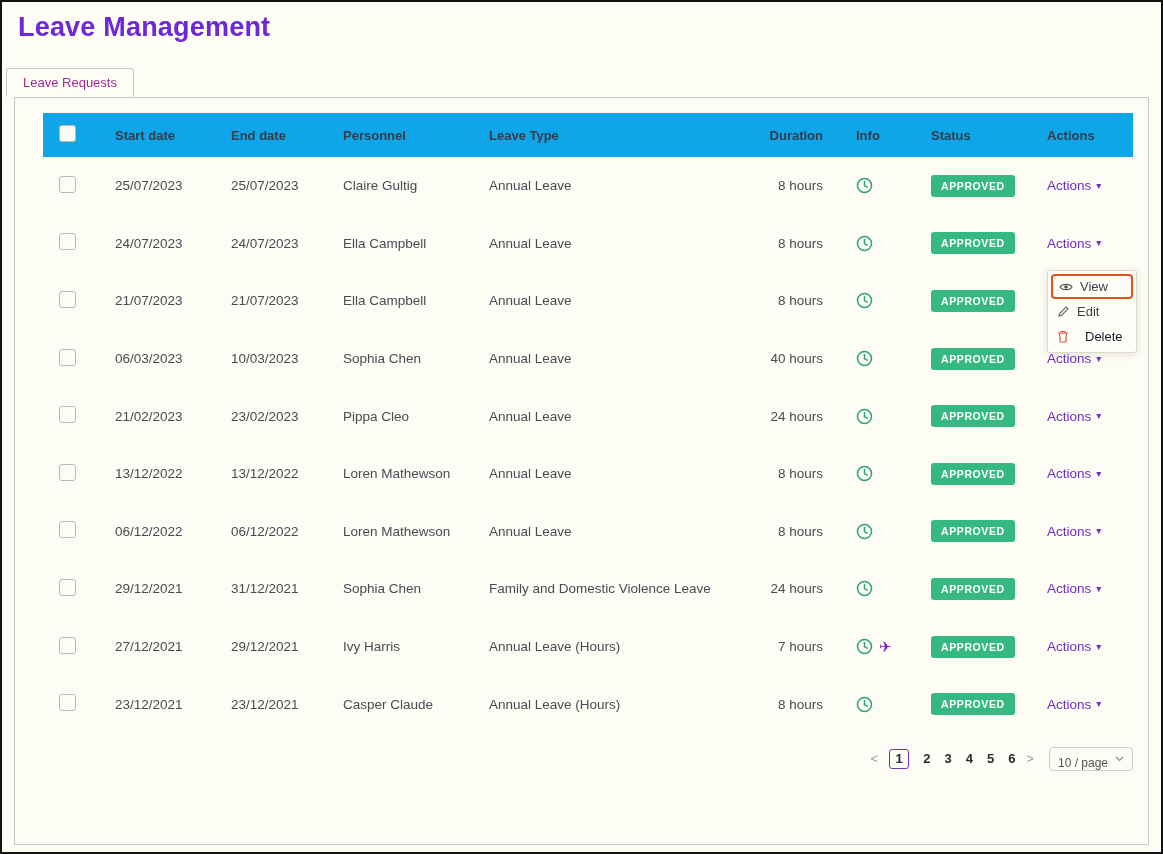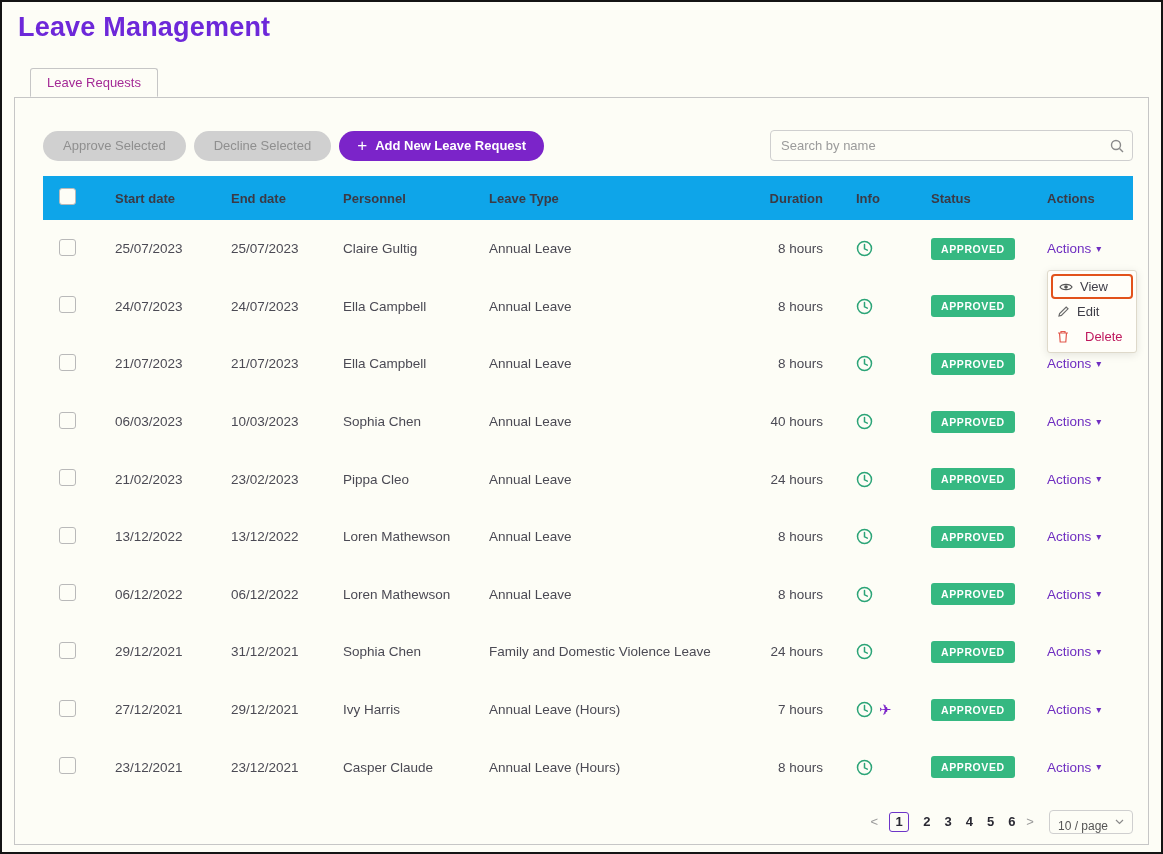--- a/index.html
+++ b/index.html
@@ -9,21 +9,21 @@
     border:2px solid #141414;
     background:#fdfdf6;
     font-family:"Liberation Sans","DejaVu Sans",sans-serif;
     position:relative; overflow:hidden;
   }
   h1.page-title {
     margin:8px 0 0 16px;
     font-size:27px; line-height:34px;
     font-weight:700; color:#6d28d9; letter-spacing:.2px;
   }
-  .tabs { margin:24px 0 0 28px; height:29px; position:relative; z-index:2; }
+  .tabs { margin:24px 0 0 4px; height:29px; position:relative; z-index:2; }
   .tab {
     display:inline-flex; align-items:center;
     height:29px; padding:0 16px;
     border:1px solid #c6c6c6; border-bottom:1px solid #fdfdf6;
     border-radius:3px 3px 0 0;
     background:#fdfdf6; color:#a42a96; font-size:13px;
     margin-bottom:-1px; cursor:pointer;
   }
   .card {
     position:relative;
@@ -92,49 +92,33 @@
   .dropdown {
     position:absolute; left:1032px; top:172px; width:90px;
     background:#fffef9; border:1px solid #ded9ca; border-radius:3px;
     box-shadow:0 2px 8px rgba(0,0,0,.10); padding:3px; z-index:5;
   }
   .dd-item {
     display:flex; align-items:center; gap:7px;
     height:25px; padding:0 6px; font-size:13px; color:#3f3e48; cursor:pointer;
   }
   .dd-item.highlighted { border:2px solid #e2521b; border-radius:4px; }
-  .dd-item.delete { color:#be185d;gap:16px; }
+  .dd-item.delete { color:#0f172a;gap:16px; }
 </style>
 </head>
 <body>
 
 <h1 class="page-title">Leave Management</h1>
 
 <div class="tabs">
   <div class="tab">Leave Requests</div>
 </div>
 
 <div class="card">
 
-  <div class="toolbar">
-    <button class="btn disabled">Approve Selected</button>
-    <button class="btn disabled">Decline Selected</button>
-    <button class="btn primary">
-      <span class="plus-glyph">+</span>
-      <span>Add New Leave Request</span>
-    </button>
-    <div class="spacer"></div>
-    <div class="search">
-      <input placeholder="Search by name" style="">
-      <svg width="16" height="16" viewBox="0 0 16 16">
-        <circle cx="7" cy="7" r="4.5" fill="none" stroke="#8a8a8a" stroke-width="1.4"></circle>
-        <line x1="10.5" y1="10.5" x2="14" y2="14" stroke="#8a8a8a" stroke-width="1.4"></line>
-      </svg>
-    </div>
-  </div>
 
   <div class="table-wrap">
     <div class="thead">
       <div class="th col-check">
         <span class="checkbox"></span>
       </div>
       <div class="th">Start date</div>
       <div class="th">End date</div>
       <div class="th">Personnel</div>
       <div class="th">Leave Type</div>

